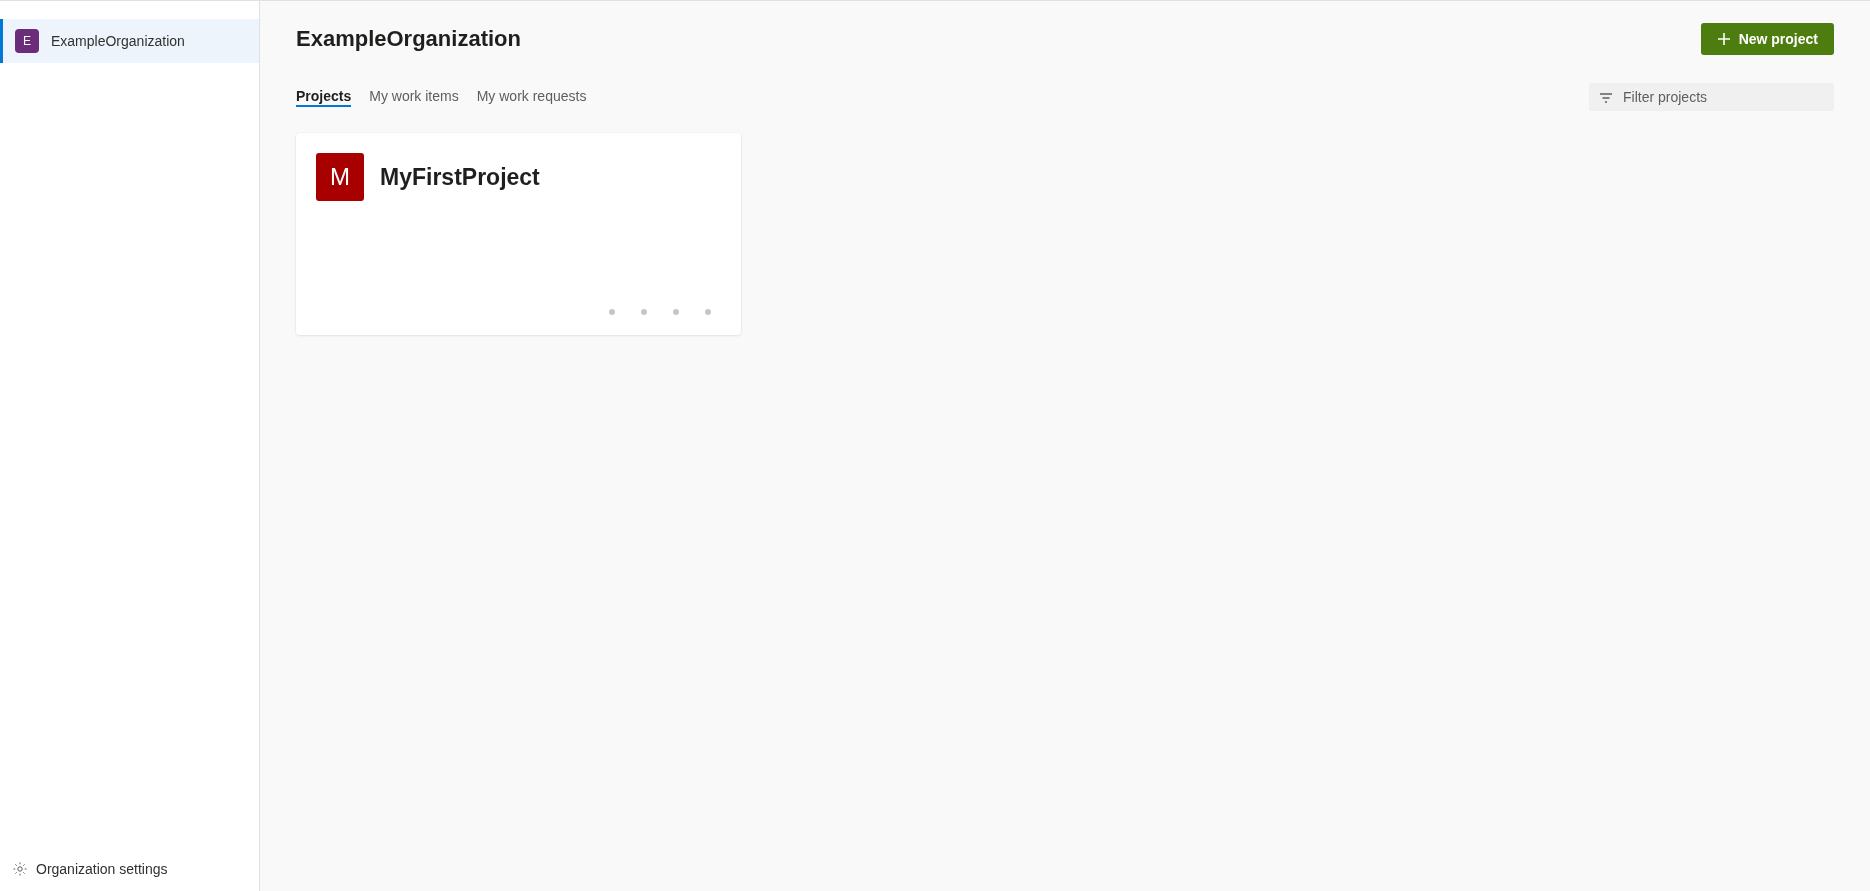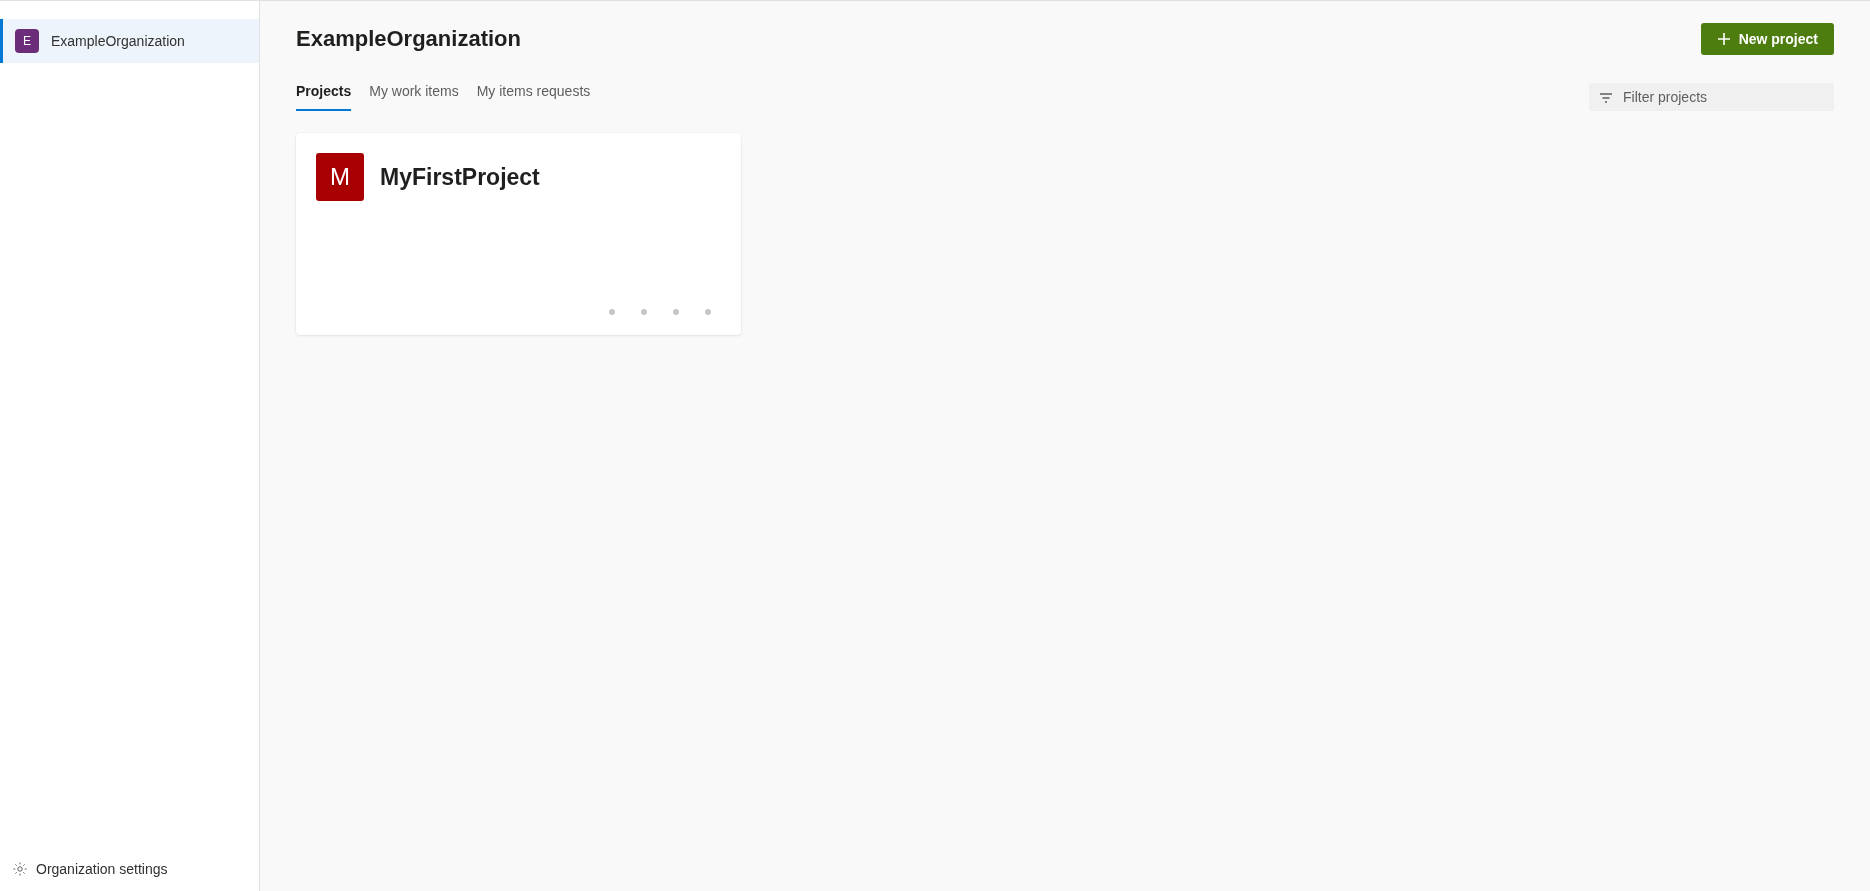--- a/index.html
+++ b/index.html
@@ -96,21 +96,21 @@
       display: flex;
       justify-content: space-between;
       align-items: center;
       margin-top: 28px;
     }
     .tabs {
       display: flex;
       gap: 18px;
     }
     .tab {
-      padding-bottom: 10px;
+      padding-bottom: 1px;
       font-size: 14px;
       color: #605e5c;
       cursor: pointer;
       border-bottom: 2px solid transparent;
     }
     .tab.active {
       color: #201f1e;
       font-weight: 600;
       border-bottom: 2px solid #0078d4;
     }
@@ -215,21 +215,21 @@
           <path d="M7 1v12M1 7h12"></path>
         </svg>
         <span>New project</span>
       </button>
     </div>
 
     <div class="tabs-row">
       <div class="tabs">
         <div class="tab active">Projects</div>
         <div class="tab">My work items</div>
-        <div class="tab">My items requests</div>
+        <div class="tab">My work requests</div>
       </div>
       <div class="filter-box">
         <svg width="14" height="14" viewBox="0 0 14 14" fill="none" stroke="#605e5c" stroke-width="1.3">
           <path d="M1 3h12M3.5 7h7M6 11h2"></path>
         </svg>
         <input class="filter-input" type="text" placeholder="Filter projects" style="">
       </div>
     </div>
 
     <div class="project-grid">

